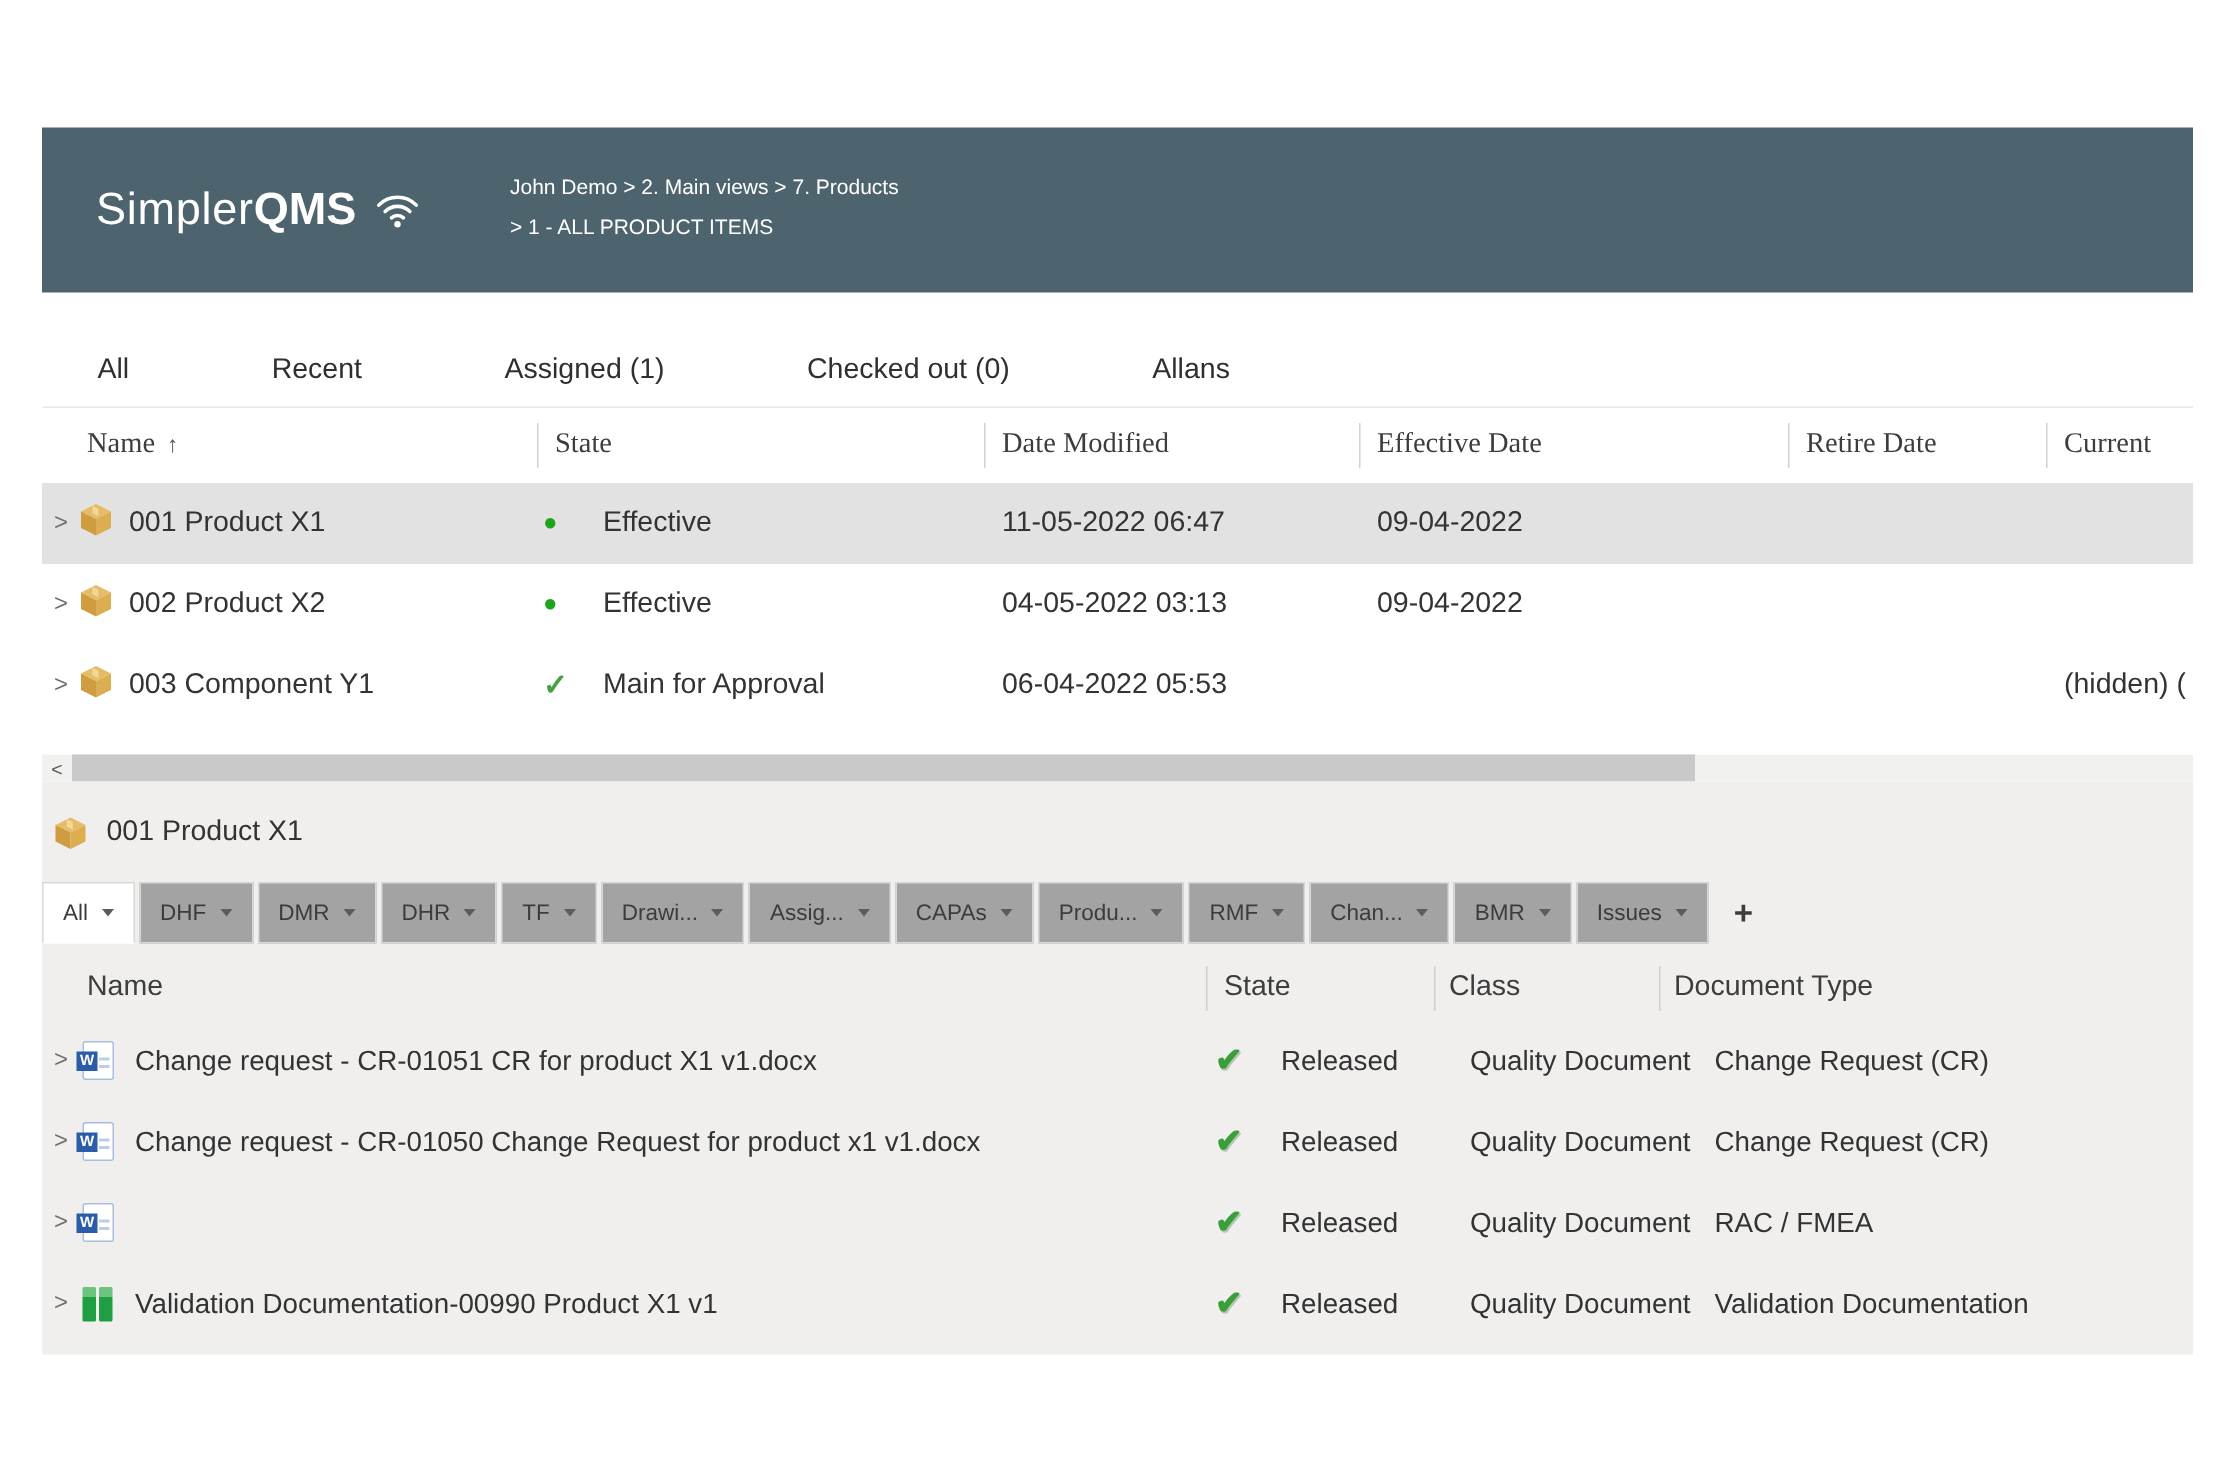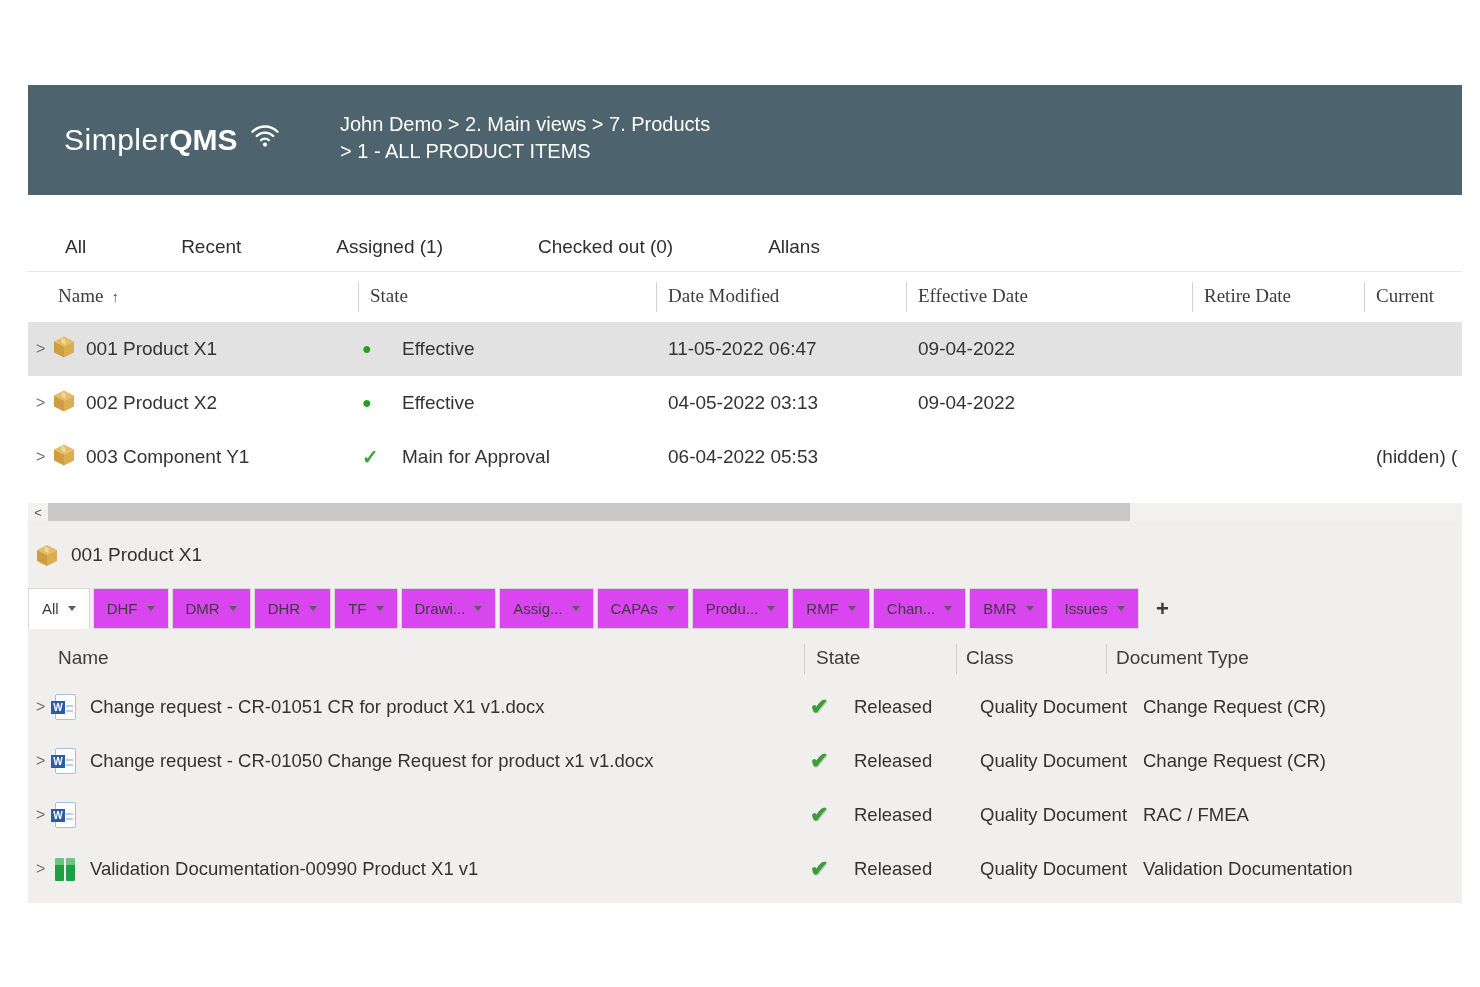--- a/index.html
+++ b/index.html
@@ -4,25 +4,25 @@
 <style>
   * { margin:0; padding:0; box-sizing:border-box; }
   body { background:#fff; }
   #app { position:relative; width:1480px; height:987px; background:#fff; overflow:hidden;
          font-family:"Liberation Sans", sans-serif; color:#333; }
 
   
   .topbar { position:absolute; left:28px; top:85px; width:1434px; height:110px;
             background:#4d636d; display:flex; align-items:center; }
   .logo { position:relative; margin-left:36px; color:#fff; font-size:30px; white-space:nowrap;
-          display:flex; align-items:flex-start; }
+          display:flex; align-items:center; }
   .logo-light { font-weight:300; letter-spacing:.5px; }
   .logo-bold { font-weight:700; position:relative; }
   .wifi { margin-left:12px; }
-  .crumb { position:absolute; left:312px; top:26px; color:#fff; font-size:20px; line-height:27px; width:460px; }
+  .crumb { position:absolute; left:312px; top:26px; color:#fff; font-size:14px; line-height:27px; width:460px; }
   .search-box { position:absolute; left:777px; top:26px; width:586px; height:57px; background:#fff;
                 border-radius:3px; display:flex; align-items:center; }
   .search-box input { flex:1; border:none; outline:none; font-size:18px; padding:0 0 0 18px;
                       color:#333; font-family:"Liberation Sans", sans-serif; background:transparent; }
   .search-box input::placeholder { color:#5f6b70; opacity:1; }
   .caret-down { width:10px; height:10px; border-right:1.6px solid #6a7a82; border-bottom:1.6px solid #6a7a82;
                 transform:rotate(45deg) translateY(-3px); margin-right:26px; flex:none; }
   .icon-btn { background:none; border:none; cursor:pointer; display:flex; align-items:center; justify-content:center; }
   .search-btn { width:62px; height:100%; }
   .vdiv { width:1px; height:57px; background:#d6dadc; flex:none; }
@@ -64,21 +64,21 @@
   .sb-arrow { position:absolute; left:0; top:0; width:20px; height:18px; font-size:13px; color:#555;
               display:flex; align-items:center; justify-content:center; cursor:pointer; }
   .sb-thumb { position:absolute; left:20px; top:0; width:1082px; height:18px; background:#c9c9c9; cursor:grab; }
 
   
   .panel { position:absolute; left:28px; top:521px; width:1434px; height:382px; background:#f0efed; }
   .panel-title { position:absolute; left:7px; top:22px; display:flex; align-items:center; gap:12px;
                  font-size:19px; color:#333; }
   .dtabs { position:absolute; left:0; top:67px; width:1434px; height:41px; display:flex; align-items:stretch; gap:3px; }
   .dtab { display:flex; align-items:center; gap:9px; padding:0 13px; border:1px solid #d8d8d6;
-          background:#d946ef; font-size:15px; color:#3c3c3c; cursor:pointer; white-space:nowrap; }
+          background:#a3a3a3; font-size:15px; color:#3c3c3c; cursor:pointer; white-space:nowrap; }
   .dtab.active { background:#fff; border-bottom-color:#fff; }
   .caret { width:0; height:0; border-left:4.5px solid transparent; border-right:4.5px solid transparent;
            border-top:5.5px solid #5c5c5c; }
   .add-tab { order:1; border:none; background:transparent; font-size:22px; color:#3c3c3c;
              padding:0 14px; cursor:pointer; font-weight:700; }
 
   .dt-head { position:absolute; left:0; top:117px; width:1434px; height:42px; font-size:19px; color:#3d3d3d; }
   .dt-head .h { position:absolute; top:9px; white-space:nowrap; }
   .dt-head .dv { position:absolute; top:6px; width:1px; height:30px; background:#cfcfcd; }
   .dh-name{left:30px} .dh-state{left:788px} .dh-class{left:938px} .dh-type{left:1088px}

